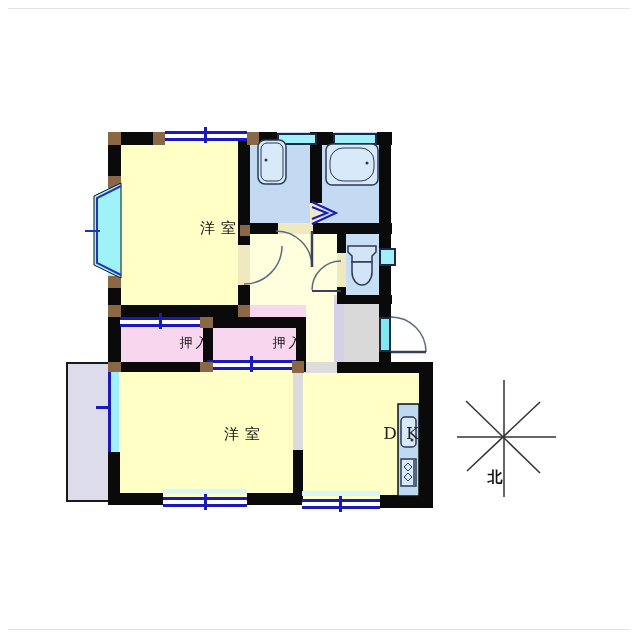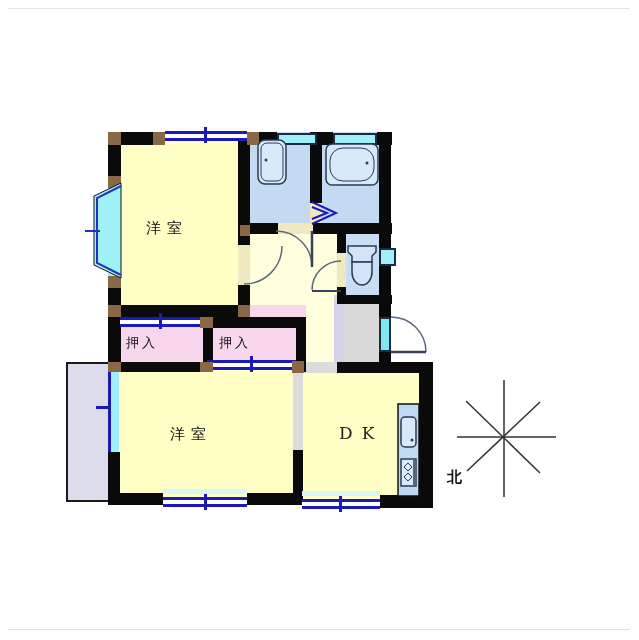--- a/index.html
+++ b/index.html
@@ -7,21 +7,21 @@
          font-family:"DejaVu Sans","Liberation Sans",sans-serif;}
   .abs{position:absolute;}
   .wall{position:absolute;background:#0a0a0a;}
   .post{position:absolute;background:#8A6845;}
   .tan{position:absolute;background:#F0E9C0;}
   .winh{position:absolute;height:10px;background:#fff;border-top:3px solid #1A1AB9;
         border-bottom:3px solid #1A1AB9;box-sizing:border-box;}
   .tickv{position:absolute;width:3px;height:16px;background:#1A1AB9;}
   .tickh{position:absolute;height:3px;background:#1A1AB9;}
   .wincy{position:absolute;background:#9FF0F8;border:2px solid #1c2a44;box-sizing:border-box;}
-  .lbl{position:absolute;text-align:left;color:#111;}
+  .lbl{position:absolute;text-align:center;color:#111;margin-left:36px;}
   .lbl-room{font-size:15px;letter-spacing:6px;text-indent:6px;}
   .lbl-closet{font-size:13px;letter-spacing:3px;text-indent:3px;}
   .lbl-dk{font-family:"DejaVu Serif","Liberation Serif",serif;font-size:17px;
           letter-spacing:9px;text-indent:9px;color:#222;}
   .lbl-north{font-size:15px;font-weight:bold;color:#111;}
   svg{position:absolute;left:0;top:0;pointer-events:none;}
   .edge{position:absolute;background:#e2e2e2;}
 </style>
 </head>
 <body>

